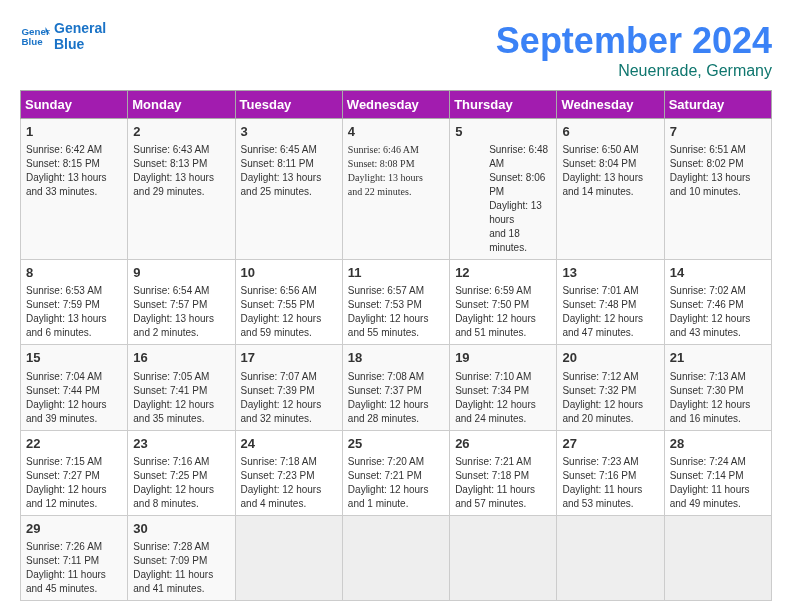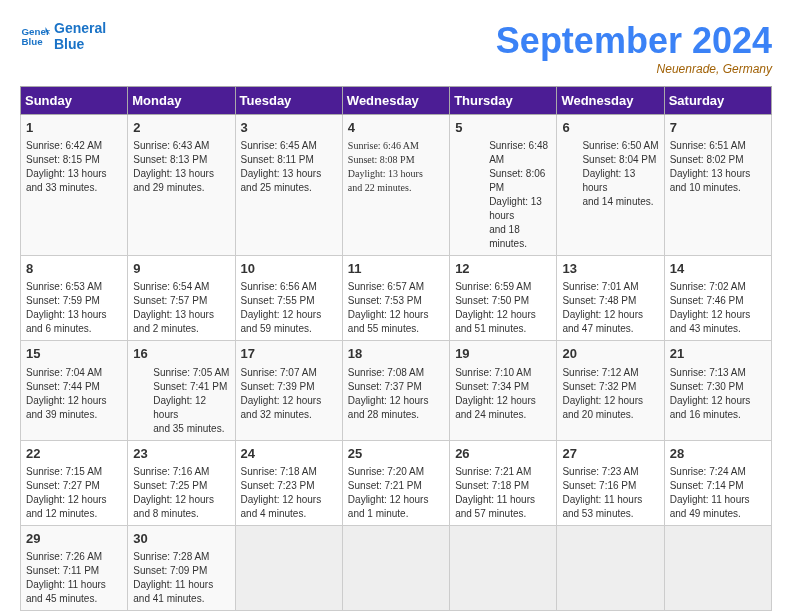--- a/index.html
+++ b/index.html
@@ -27,31 +27,30 @@
     }
     .title-block {
       text-align: right;
     }
     .month-title {
       font-size: 36px;
       font-weight: bold;
       color: #3b82f6;
     }
     .location {
-      font-size: 12px;
-      color: #a16207;
-      font-style: italic;
+      font-size: 16px;
+      color: #0f766e;
     }
     .calendar {
       width: 100%;
       border-collapse: collapse;
       font-size: 11px;
     }
     .calendar thead tr th {
-      background-color: #4c1d95;
+      background-color: #a21caf;
       color: #fff;
       font-weight: bold;
       font-size: 13px;
       padding: 6px 4px;
       text-align: left;
       border: 1px solid #aaa;
     }
     .calendar tbody tr td {
       vertical-align: top;
       padding: 4px 5px;
@@ -146,21 +145,21 @@
         </td>
         <td>
           <span class="day-num">5</span>
           <div class="day-info" style="white-space: pre-wrap; margin-left: 34px;">Sunrise: 6:48 AM
 Sunset: 8:06 PM
 Daylight: 13 hours
 and 18 minutes.</div>
         </td>
         <td>
           <span class="day-num">6</span>
-          <div class="day-info" style="white-space: pre-wrap; margin-left: 20px;">Sunrise: 6:50 AM
+          <div class="day-info" style="white-space: pre-wrap;">Sunrise: 6:50 AM
 Sunset: 8:04 PM
 Daylight: 13 hours
 and 14 minutes.</div>
         </td>
         <td>
           <span class="day-num">7</span>
           <div class="day-info" style="white-space: pre-wrap;">Sunrise: 6:51 AM
 Sunset: 8:02 PM
 Daylight: 13 hours
 and 10 minutes.</div>
@@ -220,21 +219,21 @@
       <tr>
         <td>
           <span class="day-num">15</span>
           <div class="day-info" style="white-space: pre-wrap;">Sunrise: 7:04 AM
 Sunset: 7:44 PM
 Daylight: 12 hours
 and 39 minutes.</div>
         </td>
         <td>
           <span class="day-num">16</span>
-          <div class="day-info" style="white-space: pre-wrap; margin-left: 20px;">Sunrise: 7:05 AM
+          <div class="day-info" style="white-space: pre-wrap;">Sunrise: 7:05 AM
 Sunset: 7:41 PM
 Daylight: 12 hours
 and 35 minutes.</div>
         </td>
         <td>
           <span class="day-num">17</span>
           <div class="day-info" style="white-space: pre-wrap;">Sunrise: 7:07 AM
 Sunset: 7:39 PM
 Daylight: 12 hours
 and 32 minutes.</div>

